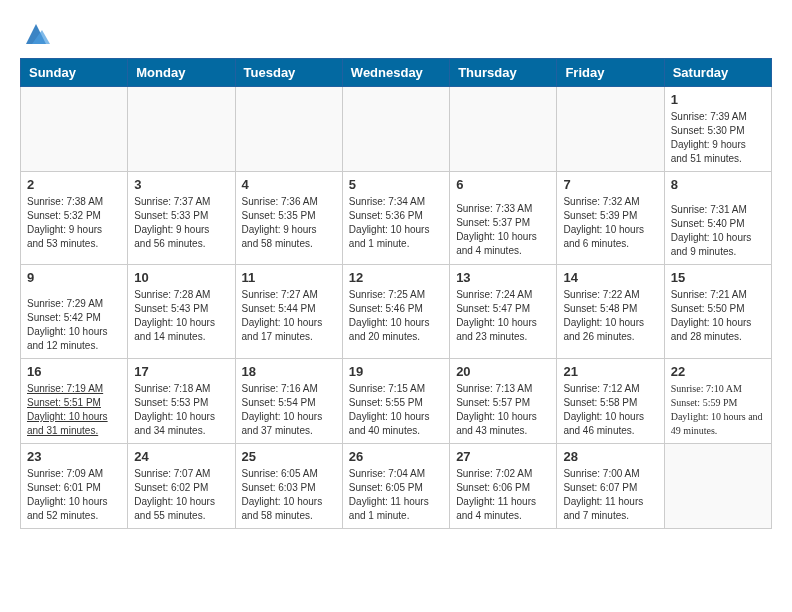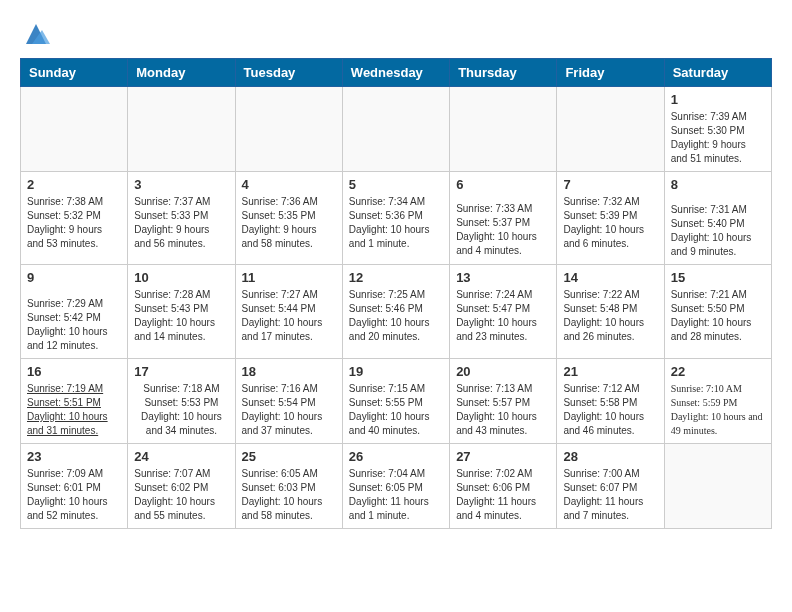--- a/index.html
+++ b/index.html
@@ -227,21 +227,21 @@
       </tr>
       <tr>
         <td>
           <div class="day-number">16</div>
           <div class="day-info" style="white-space: pre-line; text-decoration: underline;">Sunrise: 7:19 AM
 Sunset: 5:51 PM
 Daylight: 10 hours and 31 minutes.</div>
         </td>
         <td>
           <div class="day-number">17</div>
-          <div class="day-info" style="white-space: pre-line; text-align: center;">Sunrise: 7:18 AM
+          <div class="day-info" style="white-space: pre-line;">Sunrise: 7:18 AM
 Sunset: 5:53 PM
 Daylight: 10 hours and 34 minutes.</div>
         </td>
         <td>
           <div class="day-number">18</div>
           <div class="day-info" style="white-space: pre-line;">Sunrise: 7:16 AM
 Sunset: 5:54 PM
 Daylight: 10 hours and 37 minutes.</div>
         </td>
         <td>

